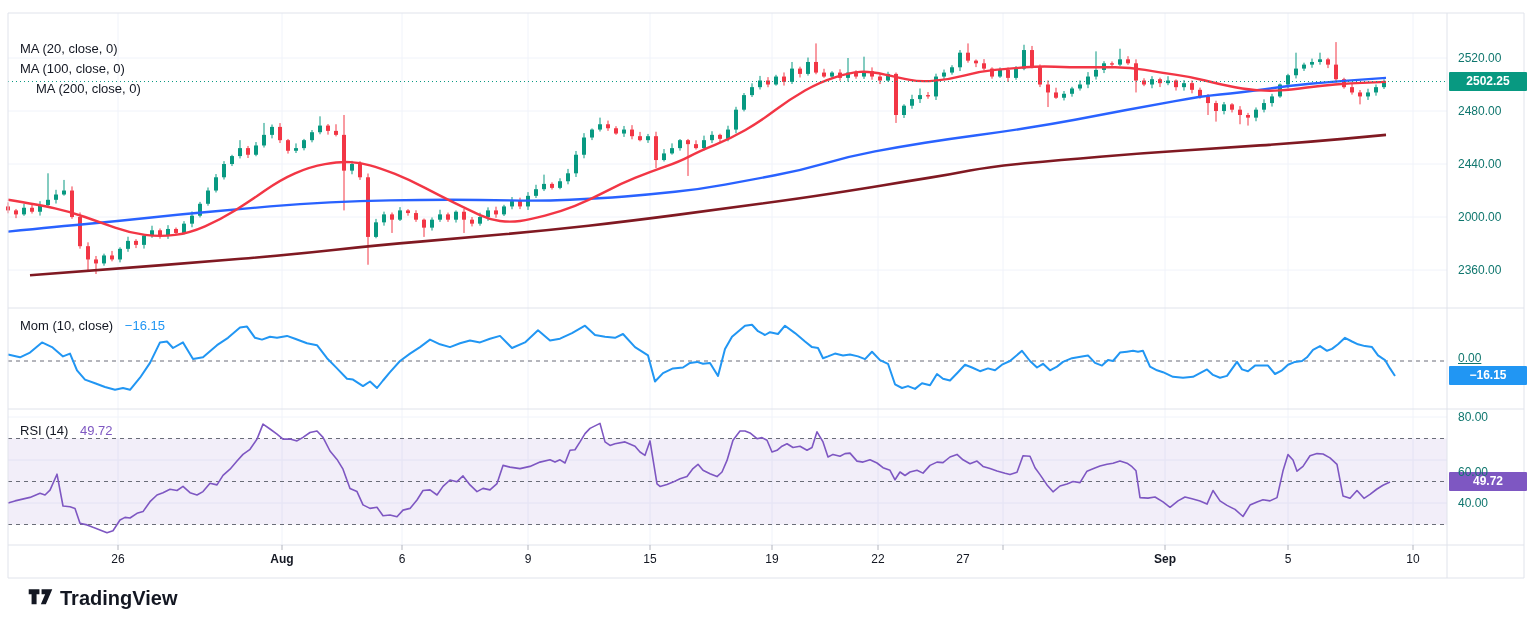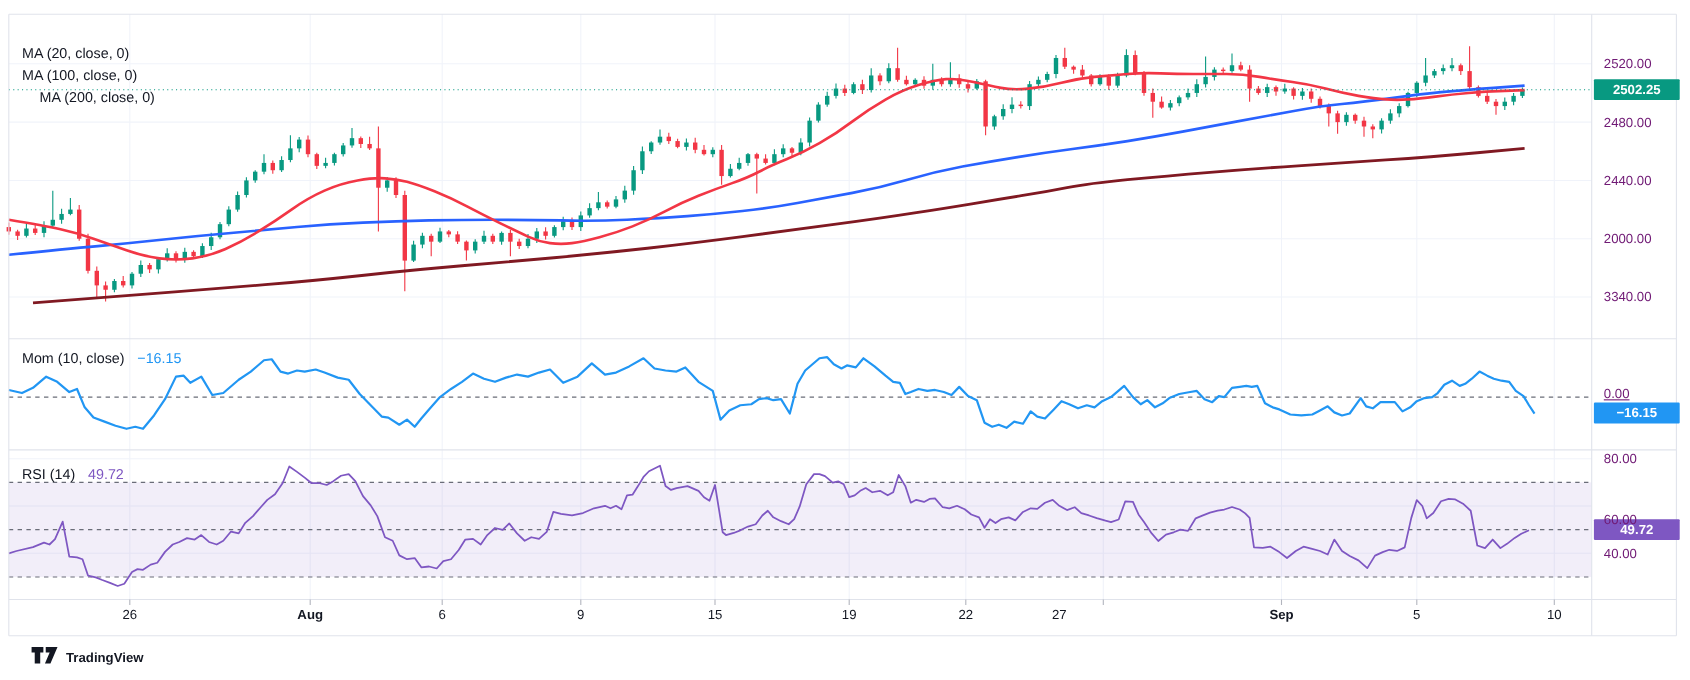--- a/index.html
+++ b/index.html
@@ -11,26 +11,26 @@
   .lg-k{color:#131722;margin-right:1px;}
   .lg-v{color:#089981;margin-right:8px;}
   .lg-chg{color:#089981;}
   .mom-val{color:#2196f3;margin-left:8px;}
   .rsi-val{color:#7e57c2;margin-left:8px;}
   .badge{position:absolute;left:1449px;width:78px;height:19px;line-height:19px;
          text-align:center;font-size:12px;font-weight:700;color:#ffffff;border-radius:1px;}
   .price-badge{top:72px;background:#089981;}
   .mom-badge{top:366px;background:#2196f3;}
   .rsi-badge{top:472px;background:#7e57c2;}
-  .axis-label{position:absolute;left:1458px;font-size:12px;color:#701a75;height:14px;line-height:14px;}
+  .axis-label{position:absolute;left:1458px;font-size:12px;color:#0f766e;height:14px;line-height:14px;}
   .time-label{position:absolute;top:552px;width:44px;margin-left:-22px;text-align:center;
               font-size:12px;color:#131722;}
   .time-label.bold{font-weight:700;}
   .tv-logo{position:absolute;left:28px;top:587px;display:flex;align-items:center;gap:7px;
-           color:#131722;font-size:12px;font-weight:600;cursor:pointer;}
+           color:#131722;font-size:20px;font-weight:600;cursor:pointer;}
 </style>
 </head>
 <body>
 
 <div id="app">
   <svg id="chart-svg" width="1536" height="618">
       <line x1="118" y1="13" x2="118" y2="545" stroke="#f0f3fa" stroke-width="1"></line>
       <line x1="282" y1="13" x2="282" y2="545" stroke="#f0f3fa" stroke-width="1"></line>
       <line x1="402" y1="13" x2="402" y2="545" stroke="#f0f3fa" stroke-width="1"></line>
       <line x1="528" y1="13" x2="528" y2="545" stroke="#f0f3fa" stroke-width="1"></line>
@@ -443,21 +443,21 @@
 
   <div class="badge price-badge">2502.25</div>
   <div class="badge mom-badge">−16.15</div>
   <div class="badge rsi-badge">49.72</div>
 
   <div id="price-axis">
       <div class="axis-label" style="top: 51px;">2520.00</div>
       <div class="axis-label" style="top: 104.012px;">2480.00</div>
       <div class="axis-label" style="top: 157.024px;">2440.00</div>
       <div class="axis-label" style="top: 210.036px;">2000.00</div>
-      <div class="axis-label" style="top: 263.048px;">3340.00</div>
+      <div class="axis-label" style="top: 263.048px;">2360.00</div>
       <div class="axis-label" style="top: 351px; text-decoration: underline;">0.00</div>
       <div class="axis-label" style="top: 410px;">80.00</div>
       <div class="axis-label" style="top: 453px; margin-top: 12px;">60.00</div>
       <div class="axis-label" style="top: 496px;">40.00</div>
     </div>
   <div id="time-axis">
       <div class="time-label" style="left: 118px;">26</div>
       <div class="time-label bold" style="left: 282px;">Aug</div>
       <div class="time-label" style="left: 402px;">6</div>
       <div class="time-label" style="left: 528px;">9</div>

